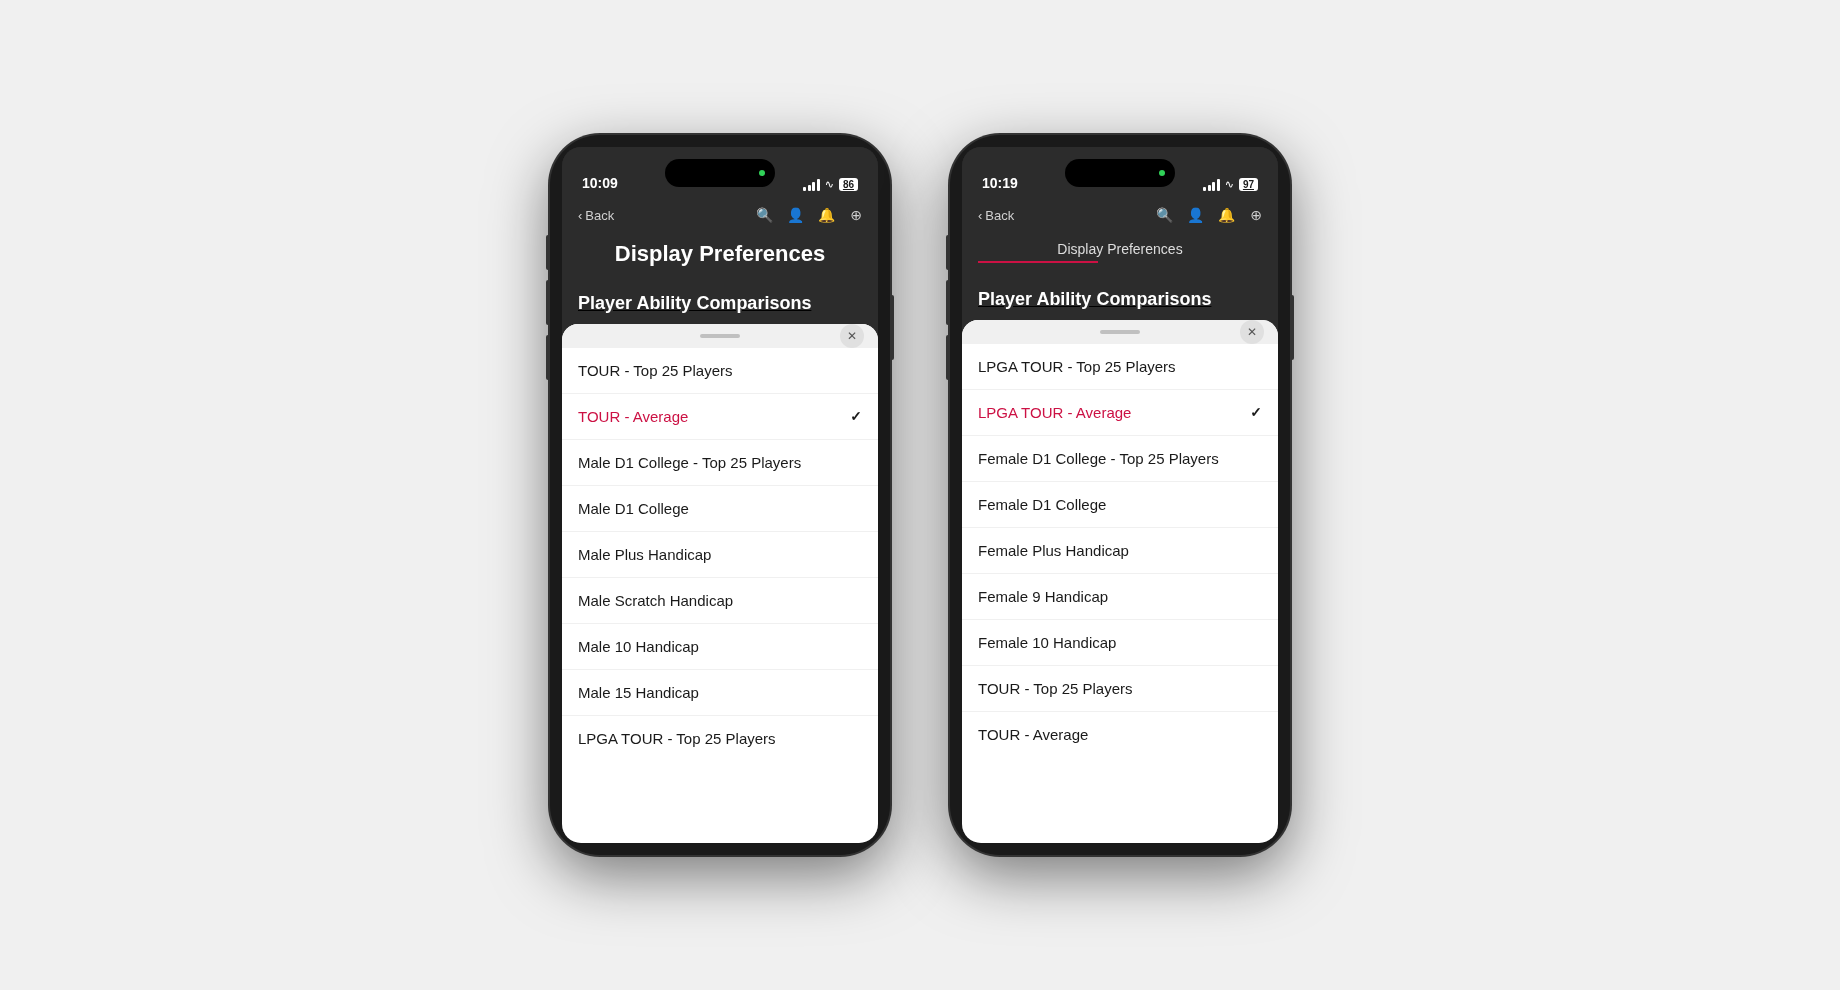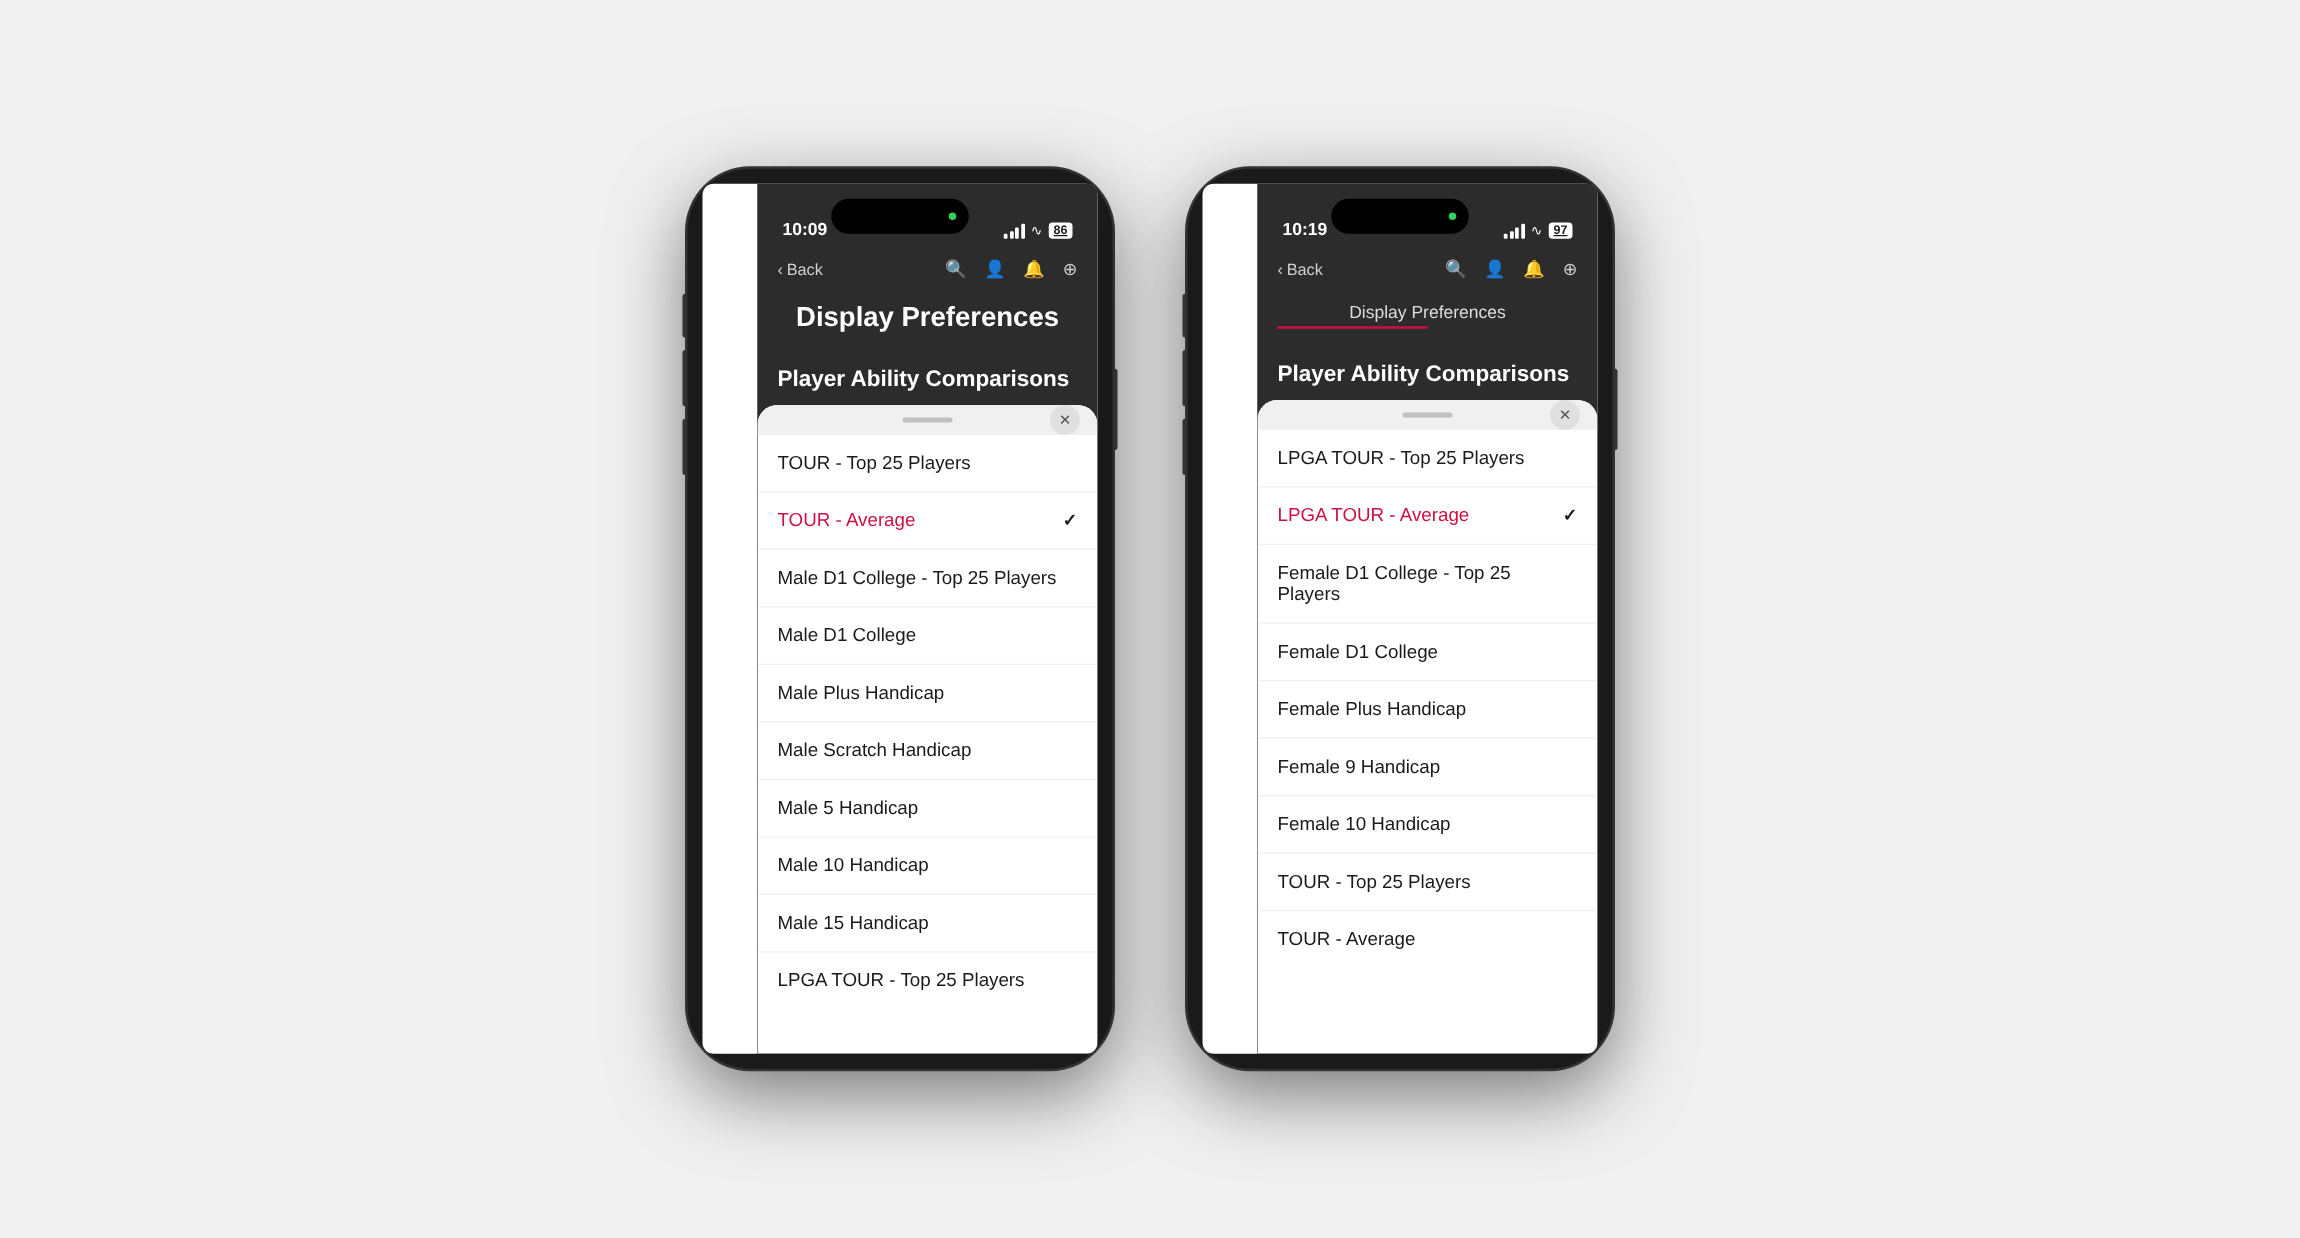--- a/index.html
+++ b/index.html
@@ -22,27 +22,26 @@
       border-radius: 50px;
       padding: 12px;
       box-shadow: 0 0 0 2px #333, 0 20px 60px rgba(0,0,0,0.5);
       position: relative;
       display: flex;
       flex-direction: column;
     }
 
     .phone-inner {
       background: #ffffff;
-      border-radius: 9px;
+      border-radius: 19px;
       overflow: hidden;
       flex: 1;
       display: flex;
       flex-direction: column;
       position: relative;
-      padding-left: 44px;
     }
 
     
     .dynamic-island {
       width: 110px;
       height: 28px;
       background: #000;
       border-radius: 20px;
       position: absolute;
       top: 12px;
@@ -181,20 +180,21 @@
       background: #2c2c2c;
       position: relative;
       overflow: hidden;
     }
 
     
     .section-label {
       background: #2c2c2c;
       padding: 12px 16px 10px;
       flex-shrink: 0;
+      text-decoration: underline;
     }
 
     .section-title {
       color: white;
       font-size: 18px;
       font-weight: 700;
     }
 
     
     .bottom-sheet {
@@ -405,23 +405,20 @@
               <div class="sheet-item">
                 <span class="item-text">Male D1 College</span>
               </div>
               <div class="sheet-item">
                 <span class="item-text">Male Plus Handicap</span>
               </div>
               <div class="sheet-item">
                 <span class="item-text">Male Scratch Handicap</span>
               </div>
               <div class="sheet-item">
-                <span class="item-text">Male 5 Handicap</span>
-              </div>
-              <div class="sheet-item">
                 <span class="item-text">Male 10 Handicap</span>
               </div>
               <div class="sheet-item">
                 <span class="item-text">Male 15 Handicap</span>
               </div>
               <div class="sheet-item">
                 <span class="item-text">LPGA TOUR - Top 25 Players</span>
               </div>
             </div>
         </div>

